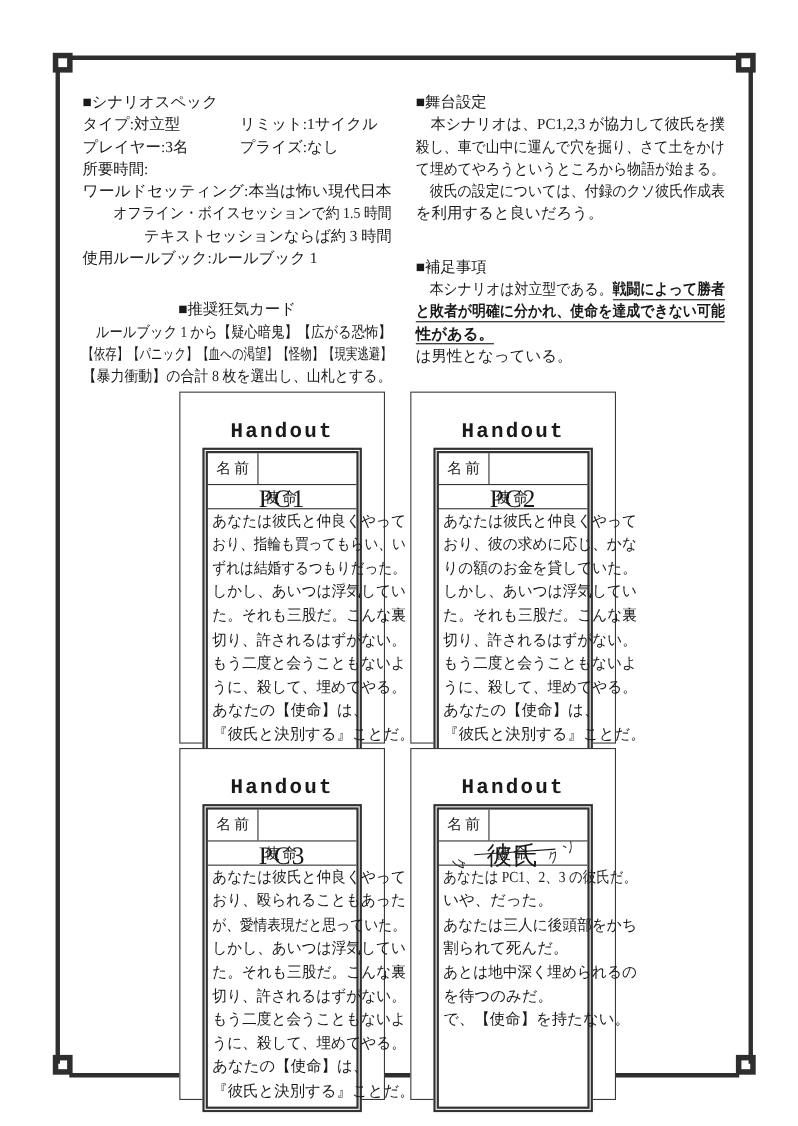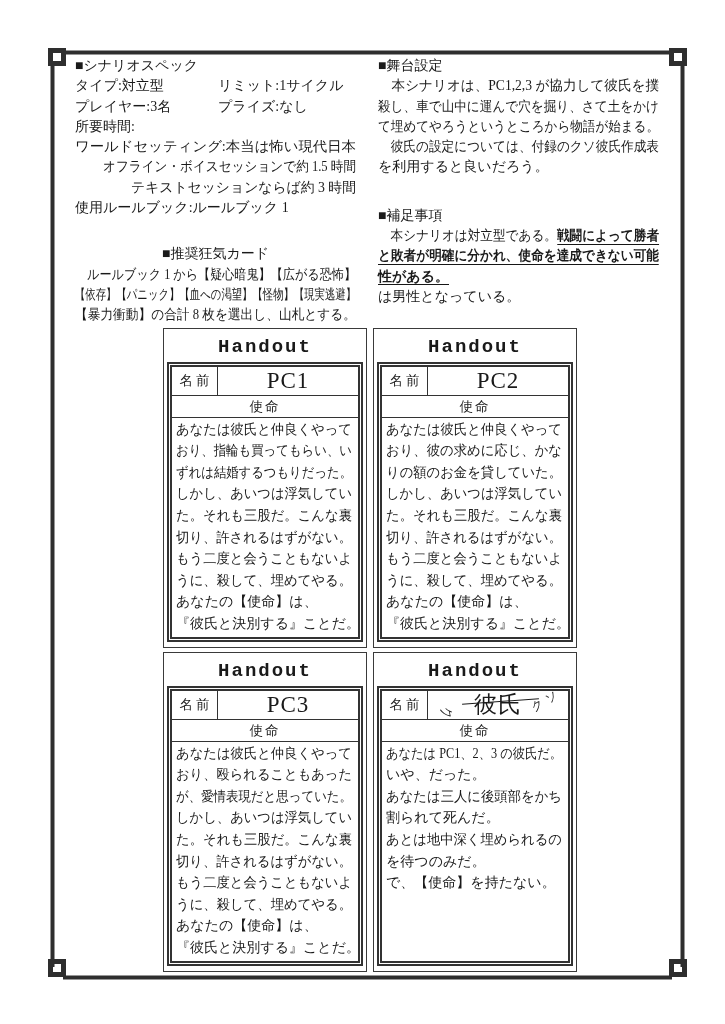--- a/index.html
+++ b/index.html
@@ -4,36 +4,36 @@
 <style>
   html,body{margin:0;padding:0;}
   body{
     width:725px;height:1024px;position:relative;overflow:hidden;
     background:#ffffff;color:#1a1a1a;
     font-family:"Liberation Serif","DejaVu Serif",serif;
   }
   .frame{position:absolute;inset:0;width:725px;height:1024px;pointer-events:none;}
   .content{position:absolute;left:75px;top:56px;width:585px;}
   .cols{display:flex;gap:22px;}
-  .col{width:281px;font-size:14px;}
+  .col{width:281px;font-size:14px;margin-top:28px;}
   .block{display:block;}
   .col[data-column="left"] .block:nth-of-type(2){margin-top:26px;text-align:center;}
   .col[data-column="right"] .block:nth-of-type(2){margin-top:28px;}
   .tline{height:20.3px;line-height:20.3px;white-space:nowrap;}
   .ln{display:inline-block;transform-origin:0 50%;}
   .cellL{display:inline-block;width:143px;}
   .em{font-weight:700;border-bottom:1.6px solid #161616;padding-bottom:.5px;}
   
   .cards{display:grid;grid-template-columns:202px 202px;column-gap:8px;row-gap:4px;margin:2px 0 0 88px;}
-  .card{box-sizing:border-box;width:204px;height:320px;border:1.6px solid #3a3a3a;padding:3px;background:#fff;}
+  .card{box-sizing:border-box;width:187px;height:320px;border:1.6px solid #3a3a3a;padding:20px;background:#fff;}
   .card-title{height:30px;line-height:30px;text-align:center;
     font-family:"Liberation Mono","DejaVu Sans Mono",monospace;font-weight:bold;
     font-size:19px;letter-spacing:2px;}
   .card-inner{box-sizing:border-box;height:280px;border:5px double #333;background:#fff;}
-  .name-row{display:flex;height:28px;border-bottom:1.3px solid #333;}
+  .name-row{display:flex;height:28px;border-bottom:1.3px solid #333;flex-direction:column;}
   .name-label{box-sizing:border-box;width:46px;border-right:1.3px solid #333;
     text-align:center;line-height:28px;font-size:13.5px;letter-spacing:3px;text-indent:3px;}
   .name-value{position:relative;flex:1;text-align:center;line-height:27px;font-size:23px;letter-spacing:1px;}
   .mission-label{height:21px;line-height:21px;text-align:center;font-size:13.5px;
     letter-spacing:2px;border-bottom:1.3px solid #333;}
   .card-body{padding:1px 4px 0 4px;font-size:14px;}
   .card-body .tline{height:21.6px;line-height:21.6px;}
   .graffiti{position:absolute;font-size:13px;font-family:"Liberation Sans","DejaVu Sans",sans-serif;color:#222;}
   .g-left{left:12px;top:9px;transform:rotate(78deg);}
   .g-right{right:5px;top:-4px;transform:rotate(-30deg);letter-spacing:4px;font-size:12px;}

